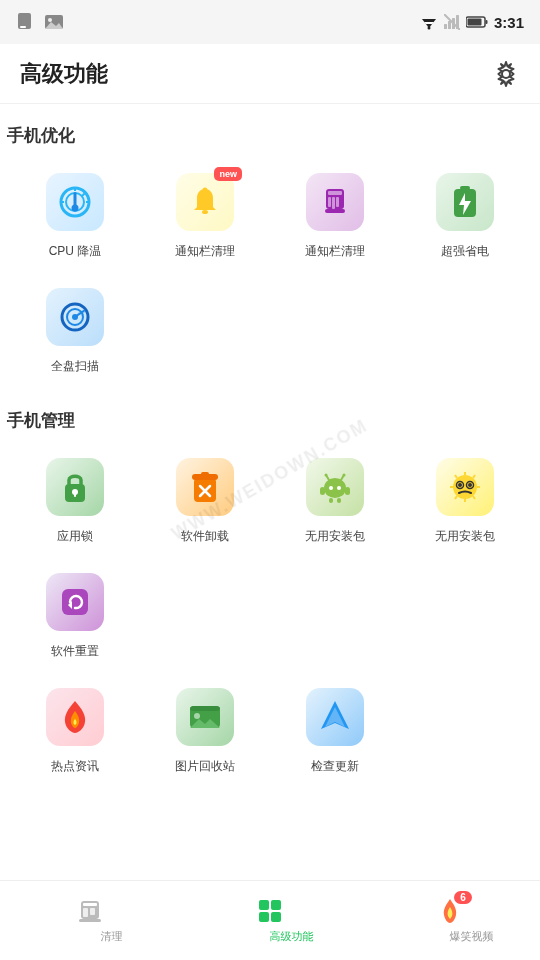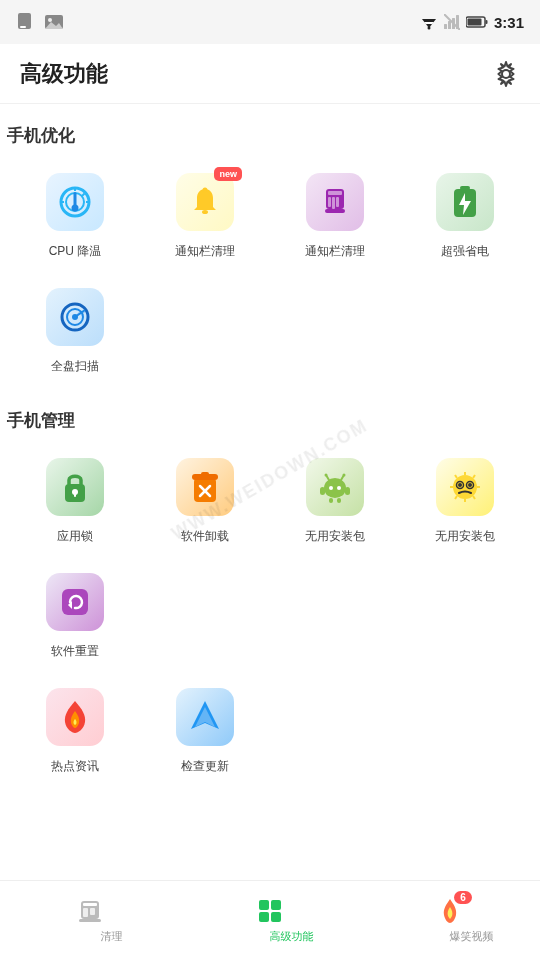--- a/index.html
+++ b/index.html
@@ -402,20 +402,32 @@
       <div class="icon-wrap hot-icon">
         <svg width="30" height="36" viewBox="0 0 30 36">
           <path d="M15 2 C8 10 4 16 5 23 C6 30 12 34 15 34 C18 34 24 30 25 23 C26 16 22 10 15 2 Z" fill="#f44336"></path>
           <path d="M15 12 C12 16 10 20 11 24 C12 27 14 29 15 29 C16 29 18 27 19 24 C20 20 18 16 15 12 Z" fill="#ff8f00"></path>
           <path d="M15 20 C13 22 13 25 15 26 C17 25 17 22 15 20 Z" fill="#ffee58"></path>
         </svg>
       </div>
       <span class="icon-label">热点资讯</span>
     </div>
 
+    <div class="icon-item">
+      <div class="icon-wrap photo-icon">
+        <svg width="34" height="34" viewBox="0 0 34 34">
+          <rect x="2" y="6" width="30" height="22" rx="4" fill="#43a047"></rect>
+          <rect x="2" y="6" width="30" height="5" rx="4" fill="#388e3c"></rect>
+
+          <circle cx="9" cy="16" r="3" fill="#a5d6a7"></circle>
+          <polygon points="2,28 11,19 17,24 22,19 32,28" fill="#66bb6a"></polygon>
+        </svg>
+      </div>
+      <span class="icon-label">图片回收站</span>
+    </div>
 
     <div class="icon-item">
       <div class="icon-wrap update-icon">
         <svg width="32" height="36" viewBox="0 0 32 36">
           <polygon points="16,2 30,30 16,24 2,30" fill="#2196f3"></polygon>
           <polygon points="16,8 26,28 16,23 6,28" fill="#64b5f6"></polygon>
         </svg>
       </div>
       <span class="icon-label">检查更新</span>
     </div>

